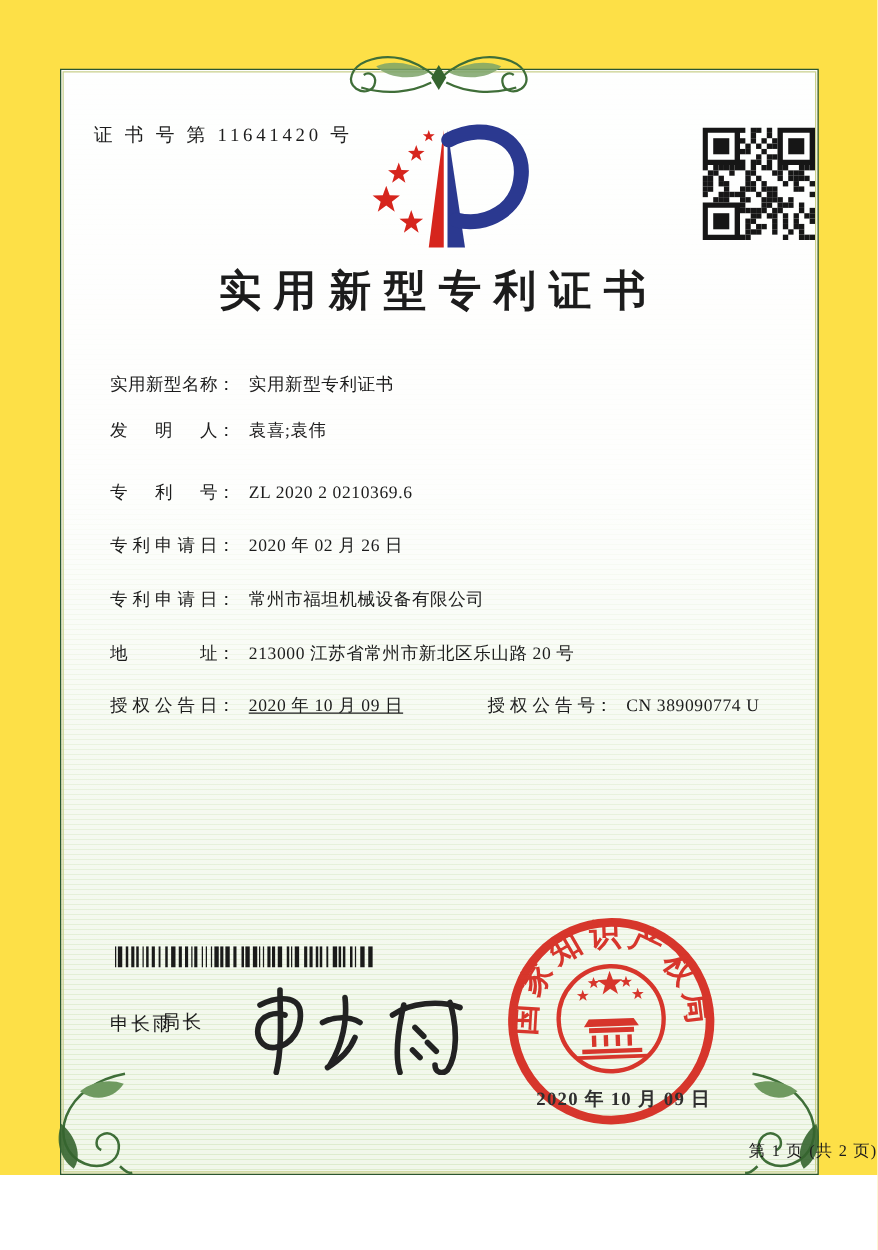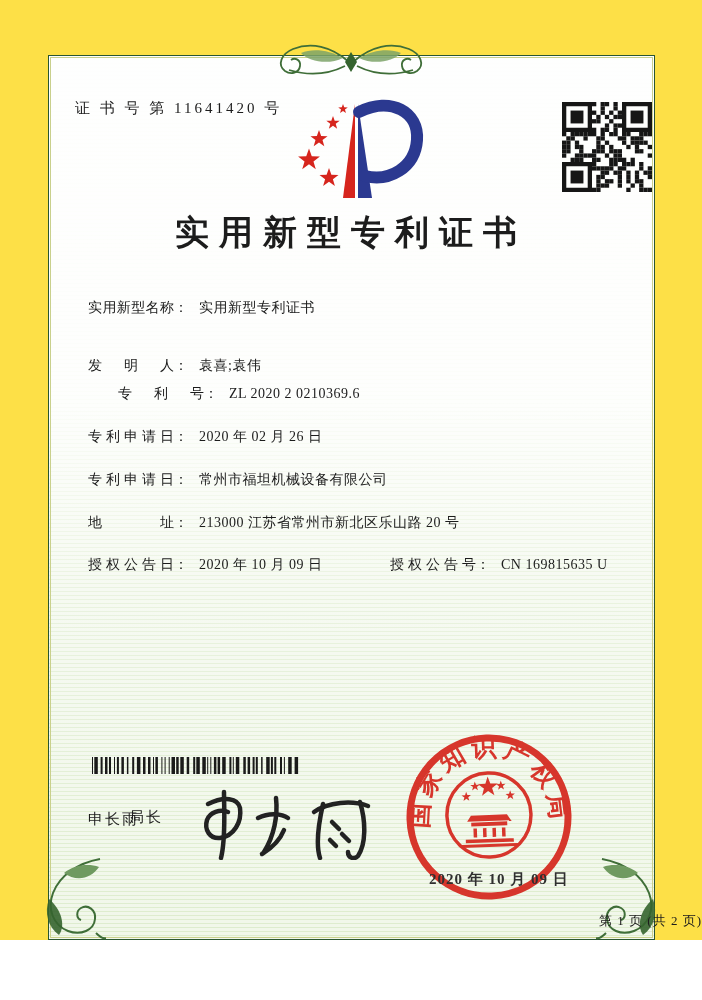--- a/index.html
+++ b/index.html
@@ -22,21 +22,21 @@
   .barcode{position:absolute;left:90px;top:757px;}
 
   .title{position:absolute;left:0;top:210px;width:100%;text-align:center;
          font-size:34px;font-weight:bold;letter-spacing:10px;}
 
   .fields{position:absolute;left:88px;top:299px;width:545px;font-size:14px;}
   .frow{position:absolute;left:0;white-space:nowrap;}
   .flabel{display:inline-block;width:86px;text-align:justify;text-align-last:justify;vertical-align:top;}
   .fcolon{display:inline-block;margin-right:11px;}
   .fvalue{letter-spacing:.5px;}
-  .grant-a{display:inline-block;width:302px;}
+  .grant-a{display:inline-block;width:302px;text-decoration:underline;}
 
   .body-text{position:absolute;left:88px;top:585px;width:541px;font-size:14.5px;
              line-height:25px;text-align:justify;}
   .body-text p{margin:0;text-indent:2em;}
 
   .official{position:absolute;left:88px;font-size:15px;letter-spacing:2px;}
   .o1{top:808px;margin-left:41px;} .o2{top:810px;}
   .signature{position:absolute;left:180px;top:788px;}
 
   .seal{position:absolute;left:403px;top:731px;opacity:.93;transform:rotate(-2deg);}
@@ -247,37 +247,37 @@
         <rect x="80" y="80" width="4" height="4"></rect>
       </g>
     </svg>
 
   <div class="title">实用新型专利证书</div>
 
   <div class="fields">
     <div class="frow" style="top:0;">
       <span class="flabel">实用新型名称</span><span class="fcolon">：</span><span class="fvalue">实用新型专利证书</span>
     </div>
-    <div class="frow" style="top:58px;">
+    <div class="frow" style="top:37px;">
       <span class="flabel">发明人</span><span class="fcolon">：</span><span class="fvalue">袁喜;袁伟</span>
     </div>
-    <div class="frow" style="top:86px;margin-left:30px;">
+    <div class="frow" style="top:86px;">
       <span class="flabel">专利号</span><span class="fcolon">：</span><span class="fvalue">ZL 2020 2 0210369.6</span>
     </div>
     <div class="frow" style="top:129px;">
       <span class="flabel">专利申请日</span><span class="fcolon">：</span><span class="fvalue">2020 年 02 月 26 日</span>
     </div>
     <div class="frow" style="top:172px;">
       <span class="flabel">专利申请日</span><span class="fcolon">：</span><span class="fvalue">常州市福坦机械设备有限公司</span>
     </div>
     <div class="frow" style="top:215px;">
       <span class="flabel">地址</span><span class="fcolon">：</span><span class="fvalue">213000 江苏省常州市新北区乐山路 20 号</span>
     </div>
     <div class="frow" style="top:257px;">
-      <span class="grant-a"><span class="flabel">授权公告日</span><span class="fcolon">：</span><span class="fvalue">2020 年 10 月 09 日</span></span><span><span class="flabel">授权公告号</span><span class="fcolon">：</span><span class="fvalue">CN 169815635 U</span></span>
+      <span class="grant-a"><span class="flabel">授权公告日</span><span class="fcolon">：</span><span class="fvalue">2020 年 10 月 09 日</span></span><span><span class="flabel">授权公告号</span><span class="fcolon">：</span><span class="fvalue">CN 389090774 U</span></span>
     </div>
   </div>
 
   <div class="body-text">
   </div>
 
   <svg class="barcode" id="barcode-svg" width="213" height="17" viewBox="0 0 213 17">
       <g fill="#1a1a1a">
         <rect x="2.0" y="0" width="1" height="17"></rect>
         <rect x="4.3" y="0" width="3.5" height="17"></rect>

